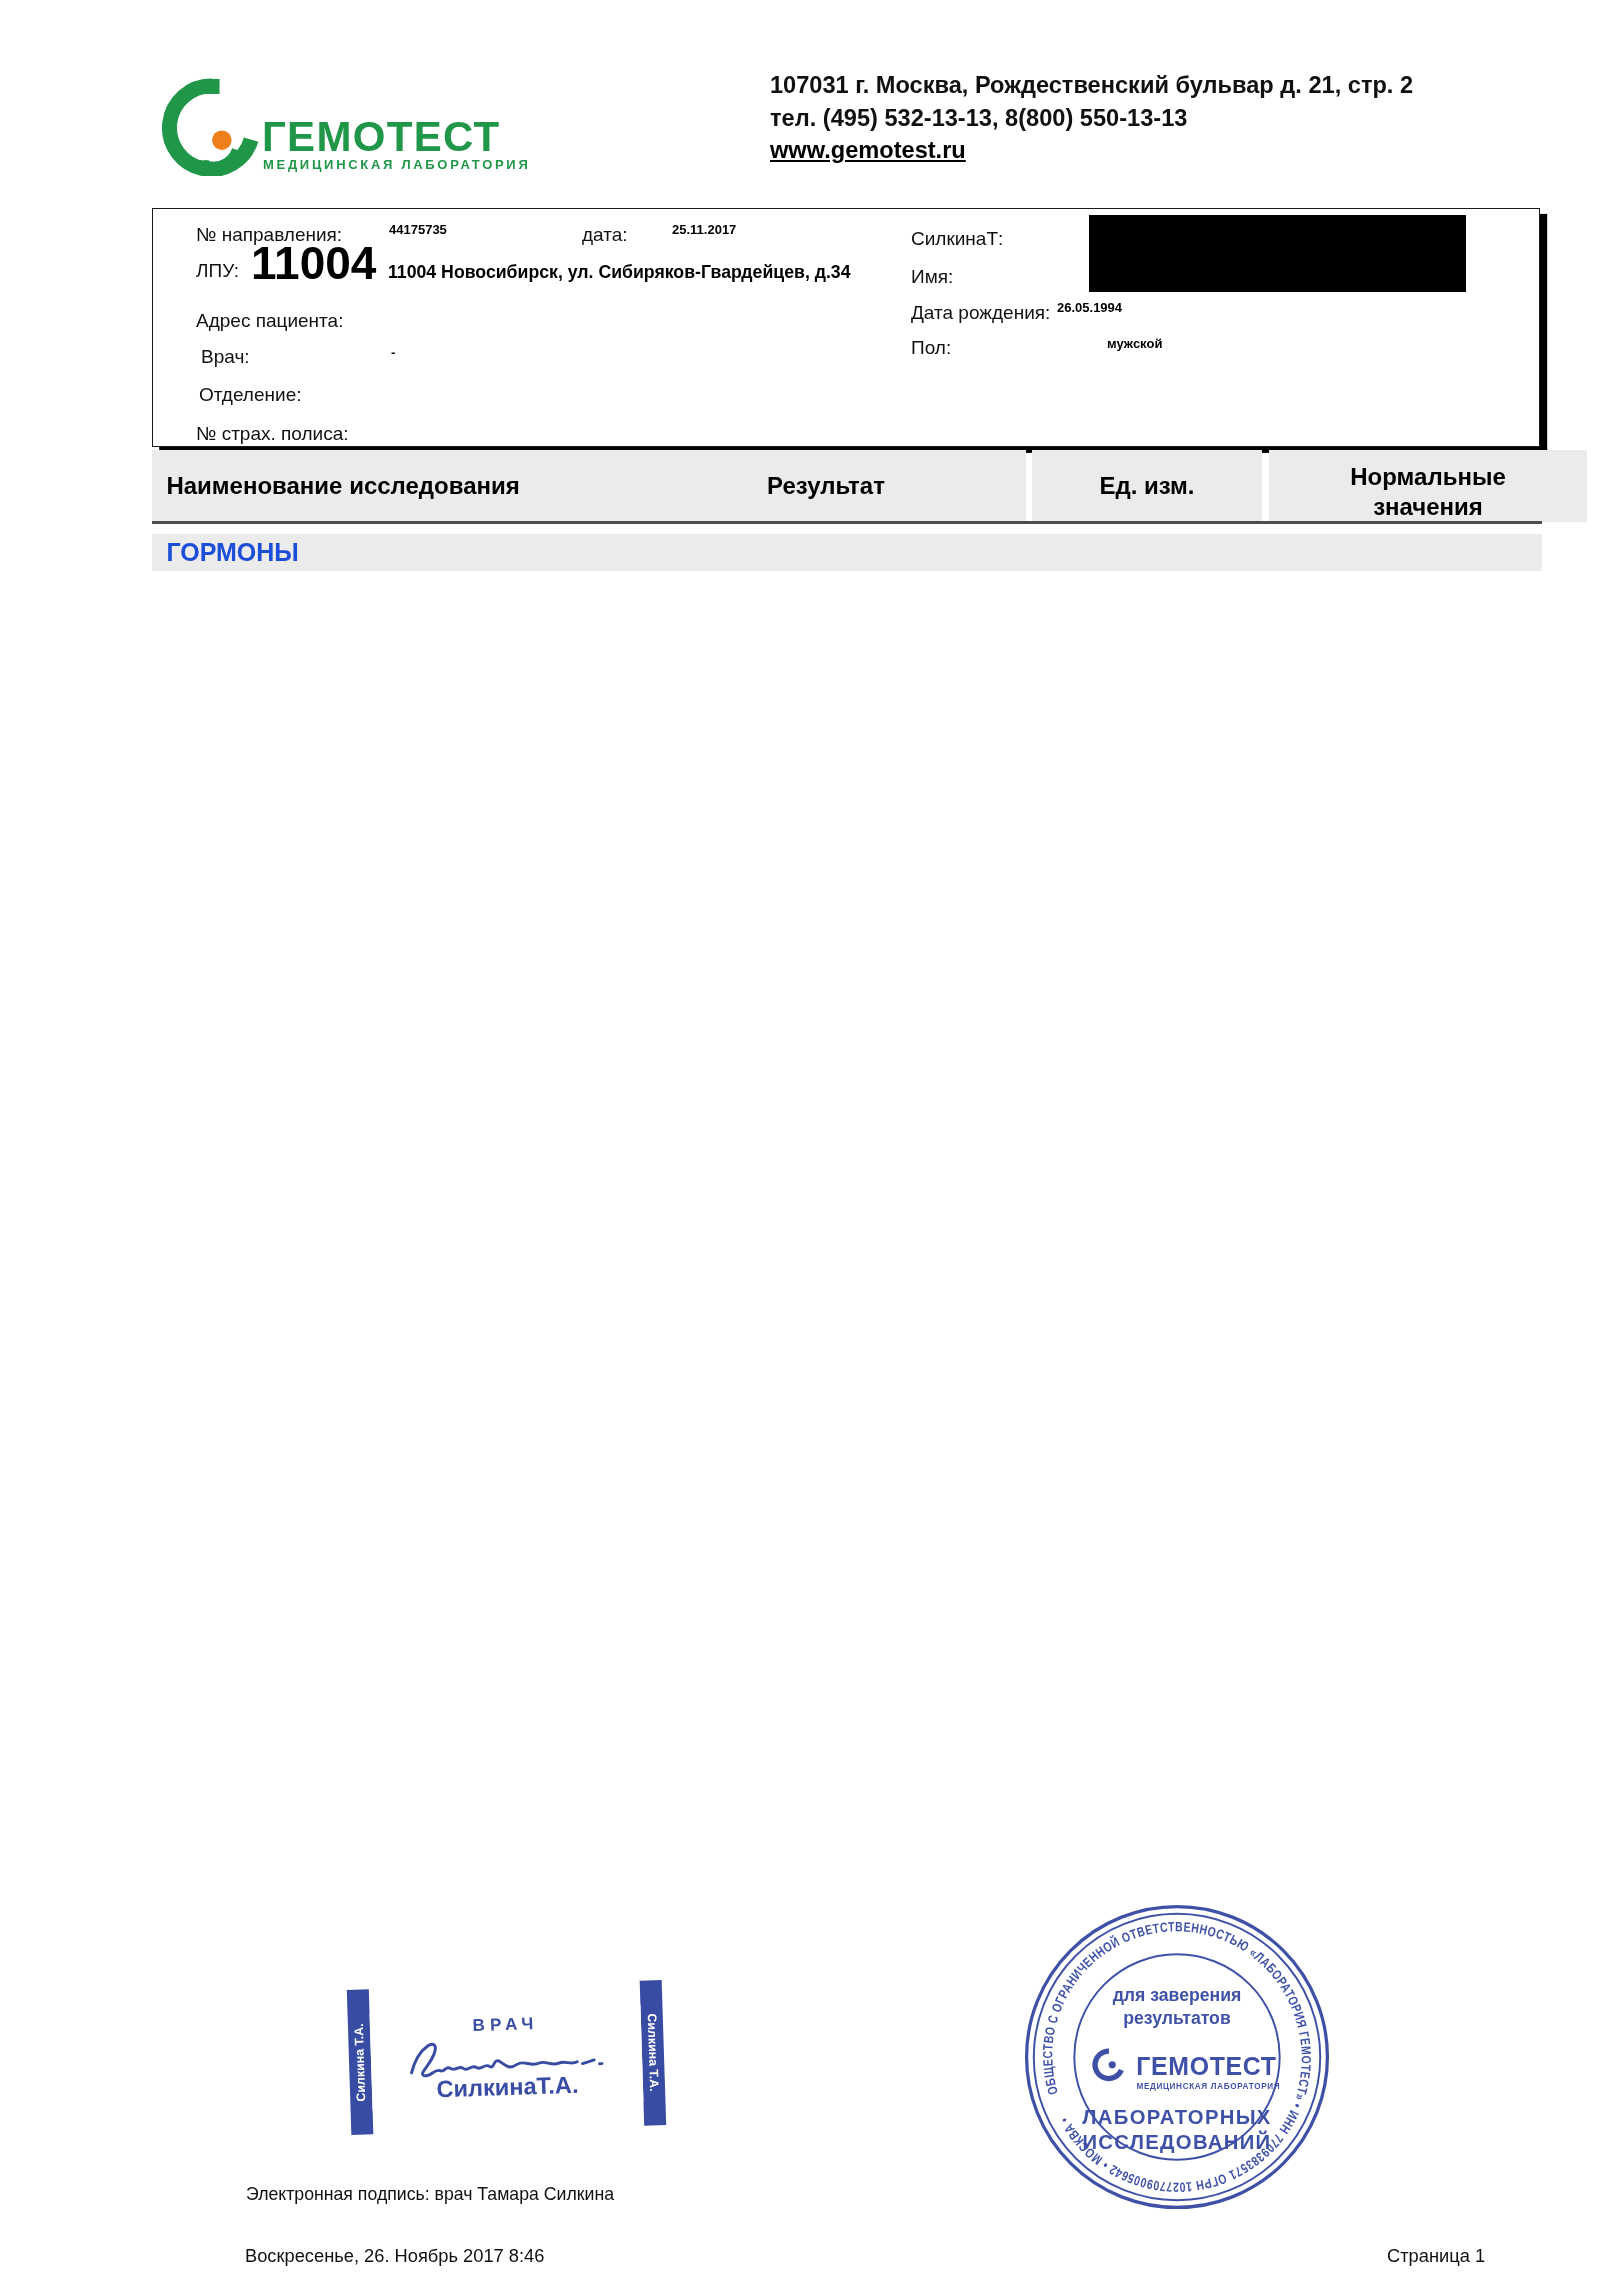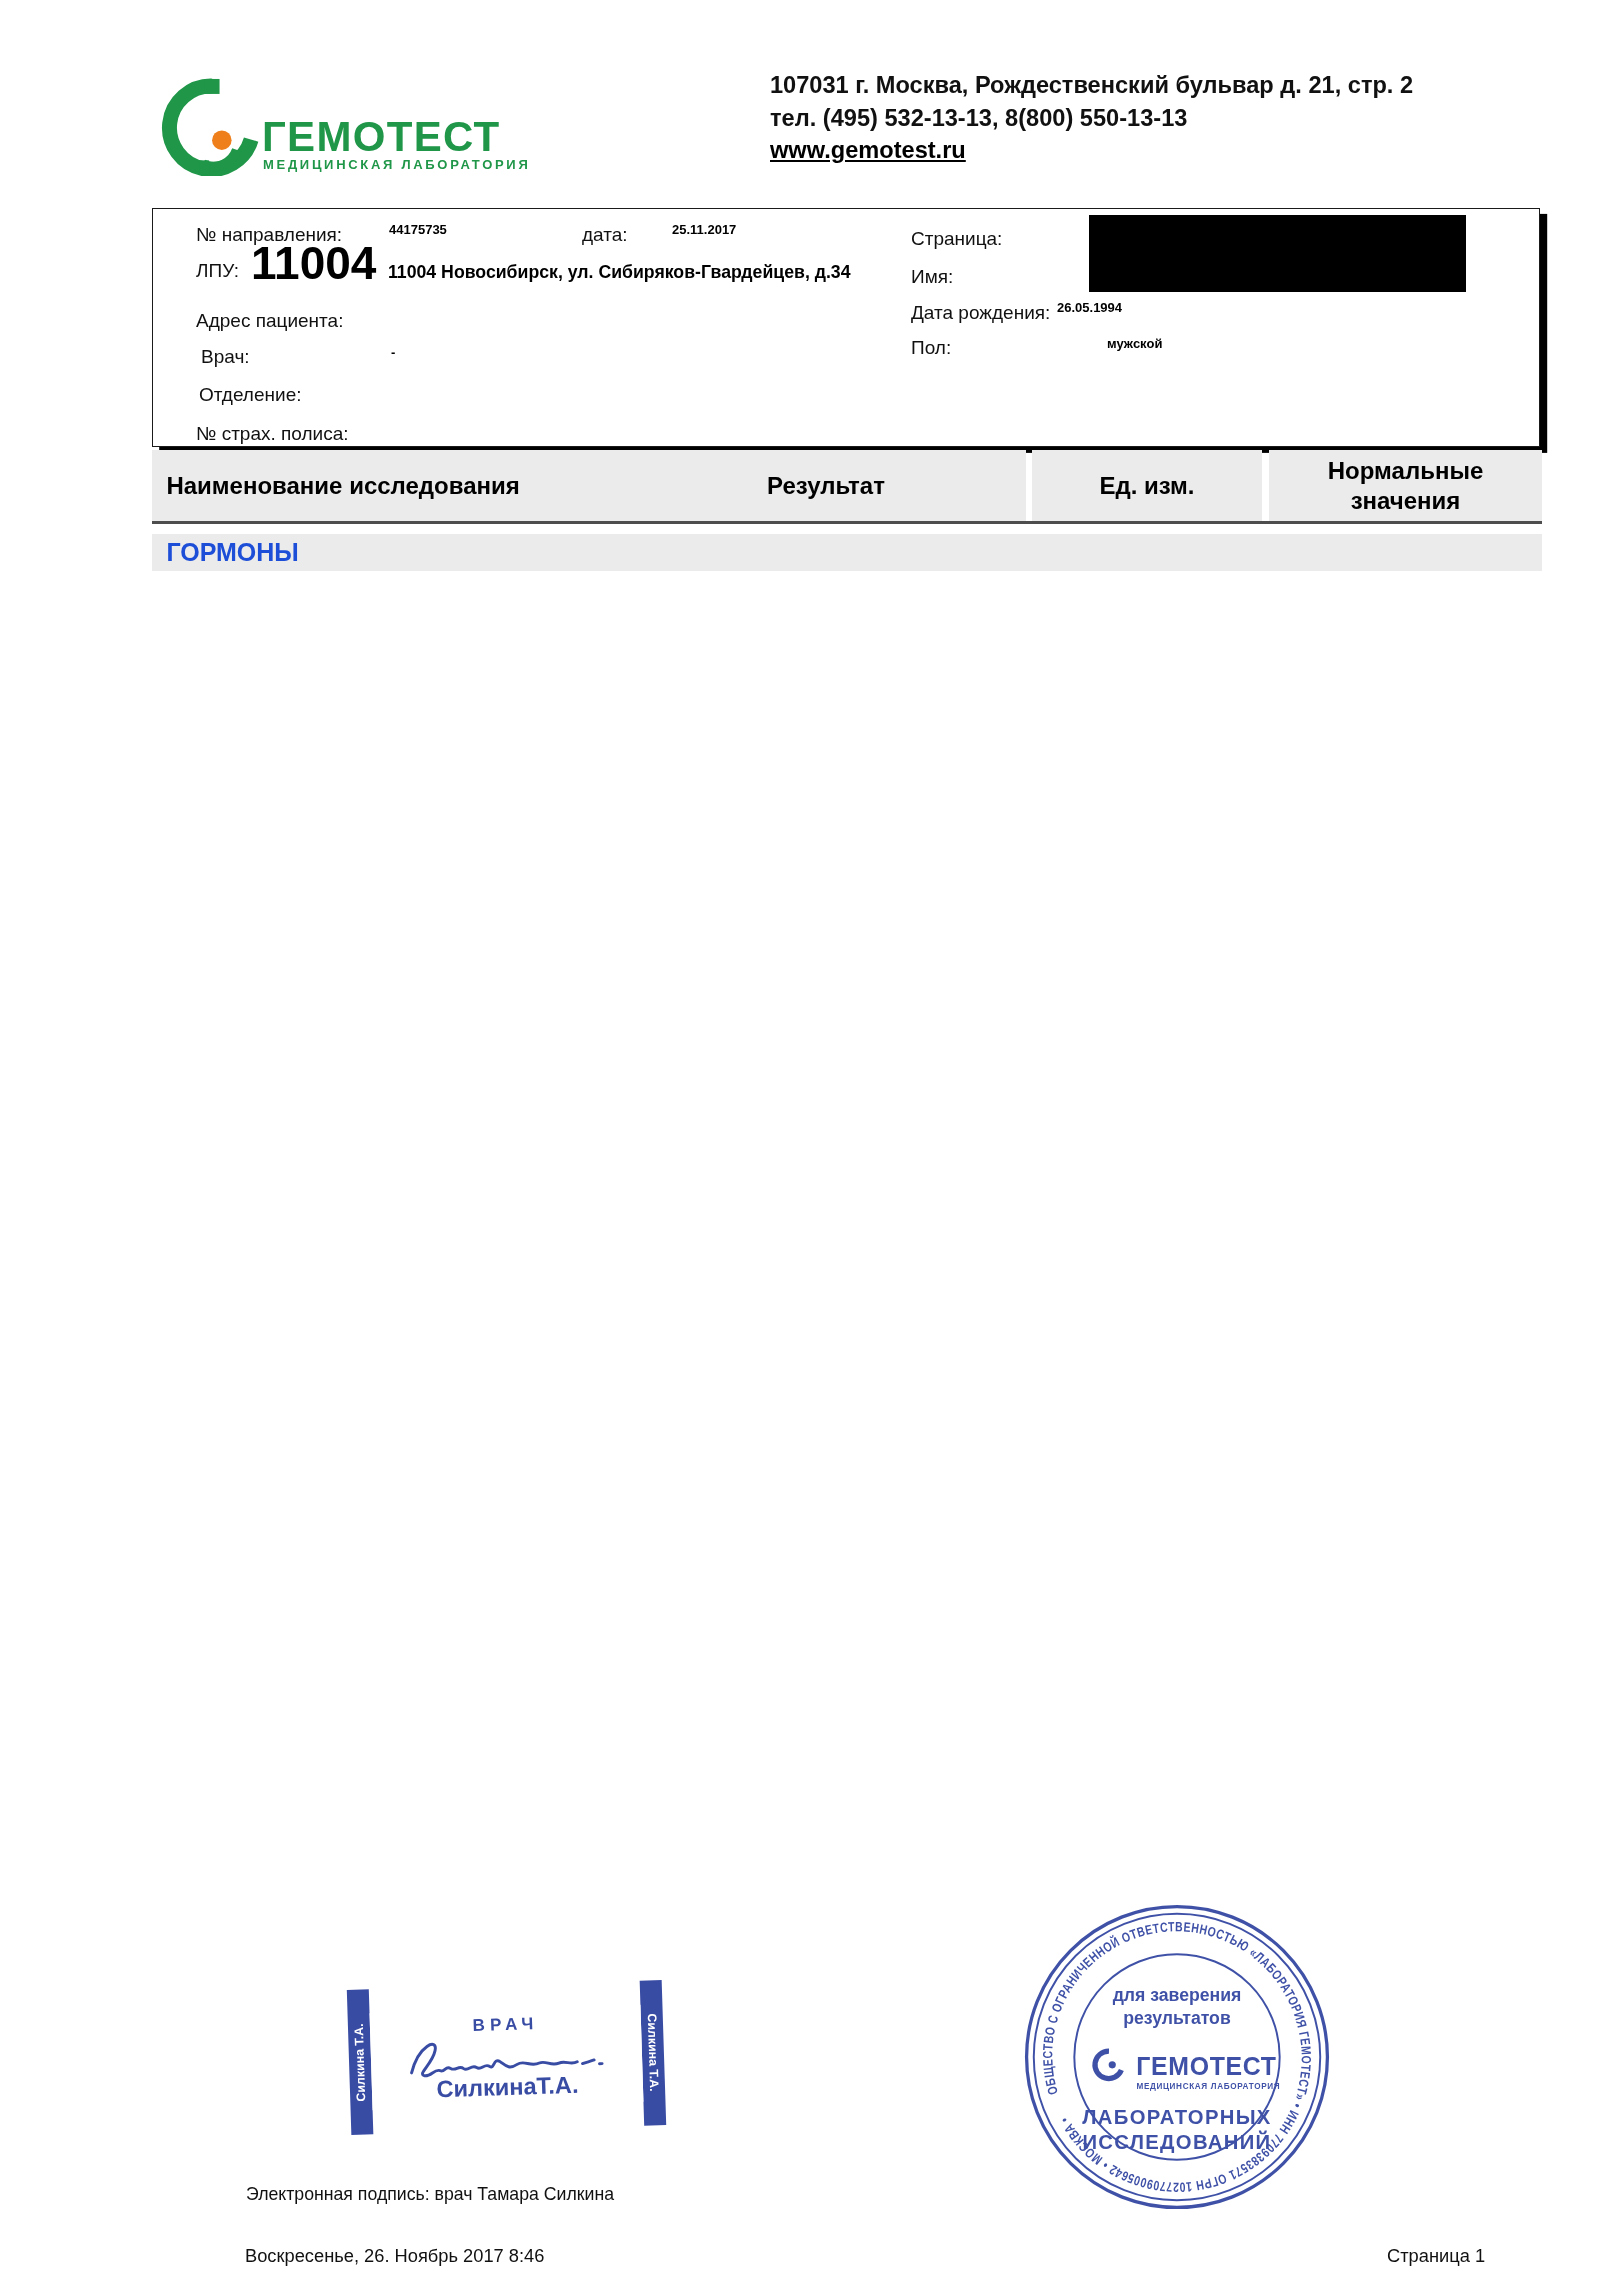--- a/index.html
+++ b/index.html
@@ -96,33 +96,33 @@
   <div class="lbl" style="left:196px; top:260px;">ЛПУ:</div>
   <div class="lpu-big">11004</div>
   <div class="lpu-addr">11004 Новосибирск, ул. Сибиряков-Гвардейцев, д.34</div>
 
   <div class="lbl" style="left:196px; top:310px;">Адрес пациента:</div>
   <div class="lbl" style="left:201px; top:346px;">Врач:</div>
   <div class="val" style="left:391px; top:345px;">-</div>
   <div class="lbl" style="left:199px; top:384px;">Отделение:</div>
   <div class="lbl" style="left:196px; top:423px;">№ страх. полиса:</div>
 
-  <div class="lbl" style="left:911px; top:228px;">Страница:</div>
+  <div class="lbl" style="left:911px; top:228px;">СилкинаТ:</div>
   <div class="lbl" style="left:911px; top:266px;">Имя:</div>
   <div class="lbl" style="left:911px; top:302px;">Дата рождения:</div>
   <div class="val" style="left:1057px; top:300px;">26.05.1994</div>
   <div class="lbl" style="left:911px; top:337px;">Пол:</div>
   <div class="val" style="left:1107px; top:336px;">мужской</div>
 
   <div class="redact"></div>
 
   <div class="th-cell th-left" style="left:152px; width:551px;">Наименование исследования</div>
   <div class="th-cell" style="left:626px; width:400px;">Результат</div>
   <div class="th-cell" style="left:1032px; width:230px;">Ед. изм.</div>
-  <div class="th-cell" style="left:1269px; width:273px; padding:0 39px;">
+  <div class="th-cell" style="left:1269px; width:318px; padding:0 39px;align-items:flex-end;">
     <span class="th-wrap">Нормальные значения</span>
   </div>
   <div class="th-rule"></div>
 
   <div class="section-row">ГОРМОНЫ</div>
 
 
   <div class="doc-stamp">
     <div class="ds-band ds-top">ООО "Лаборатория Гемотест"</div>
     <div class="ds-band ds-bottom">ООО "Лаборатория Гемотест"</div>

